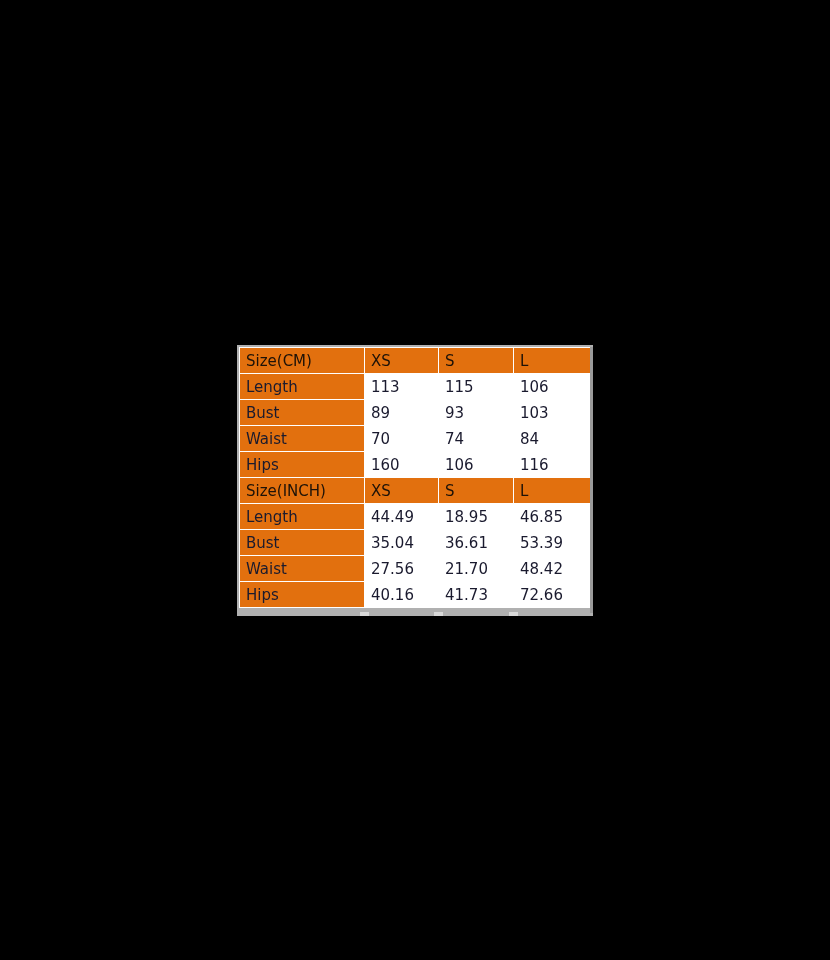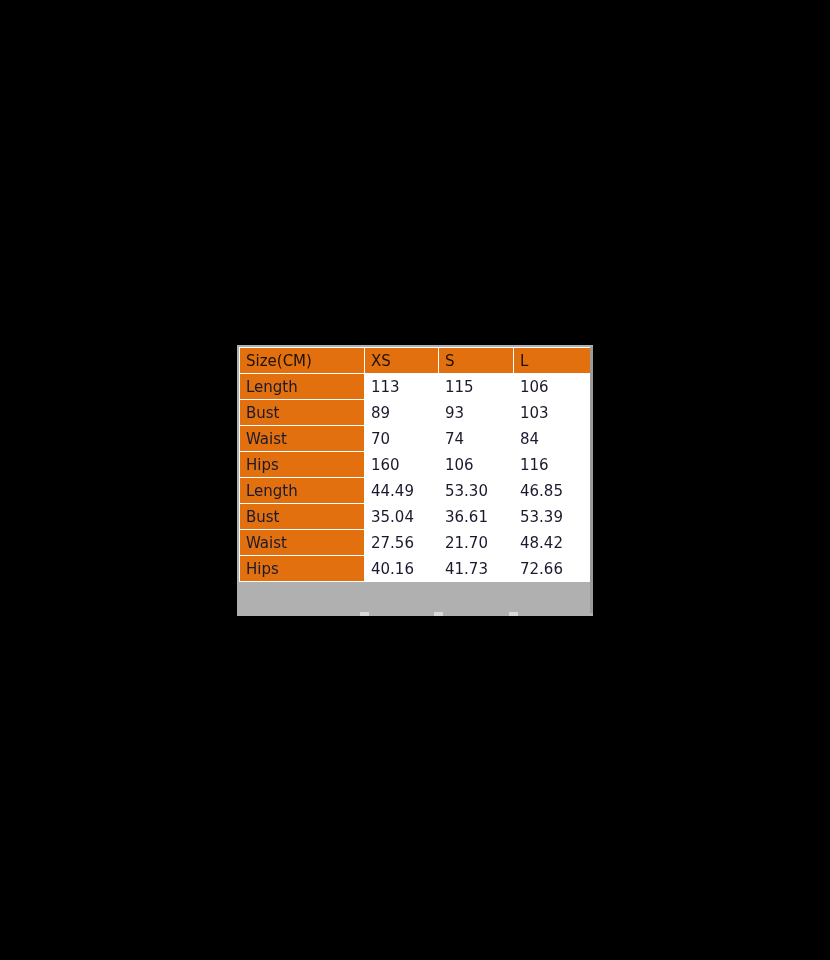--- a/index.html
+++ b/index.html
@@ -139,25 +139,31 @@
         <td class="val">84</td>
       </tr>
 
       <tr>
         <td class="lbl">Hips</td>
         <td class="val">160</td>
         <td class="val">106</td>
         <td class="val">116</td>
       </tr>
 
+      <tr class="section-head">
+        <td class="lbl">Size(INCH)</td>
+        <td class="lbl">XS</td>
+        <td class="lbl">S</td>
+        <td class="lbl">L</td>
+      </tr>
 
       <tr>
         <td class="lbl">Length</td>
         <td class="val">44.49</td>
-        <td class="val">53.30</td>
+        <td class="val">18.95</td>
         <td class="val">46.85</td>
       </tr>
 
       <tr>
         <td class="lbl">Bust</td>
         <td class="val">35.04</td>
         <td class="val">36.61</td>
         <td class="val">53.39</td>
       </tr>
 

